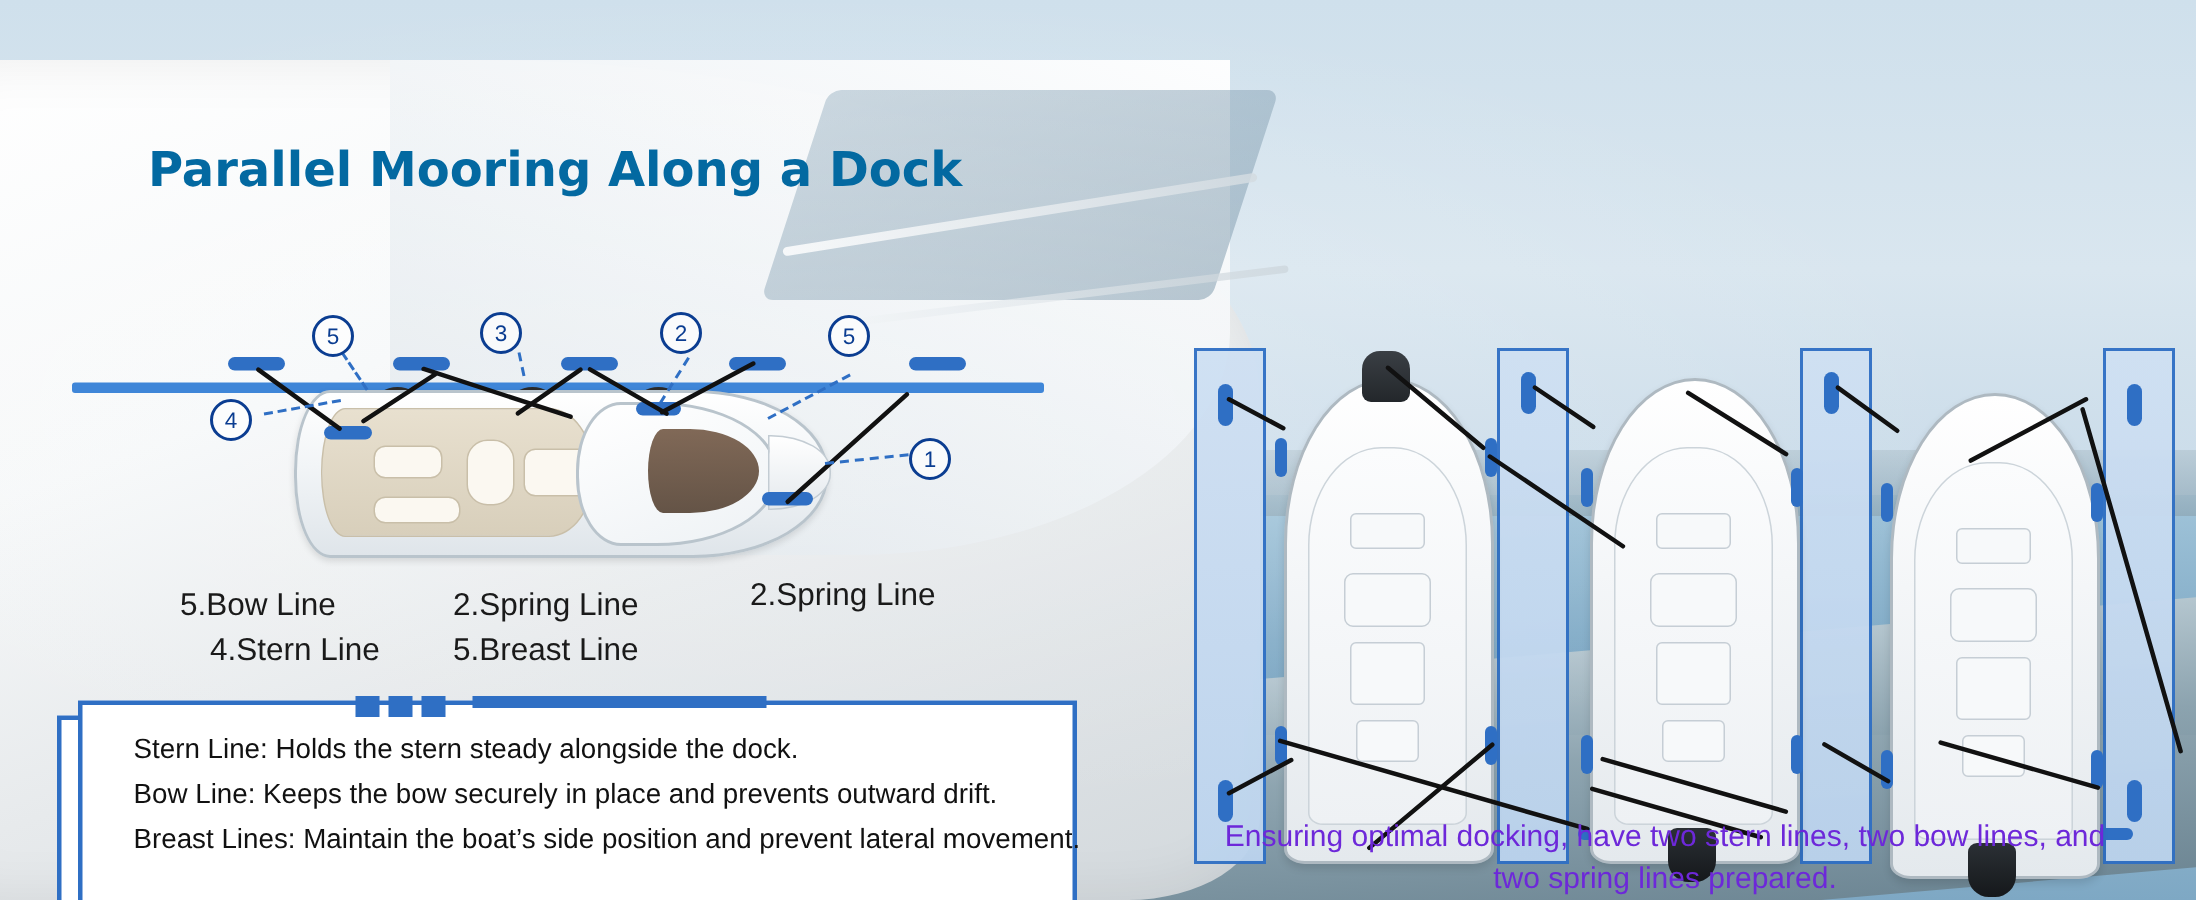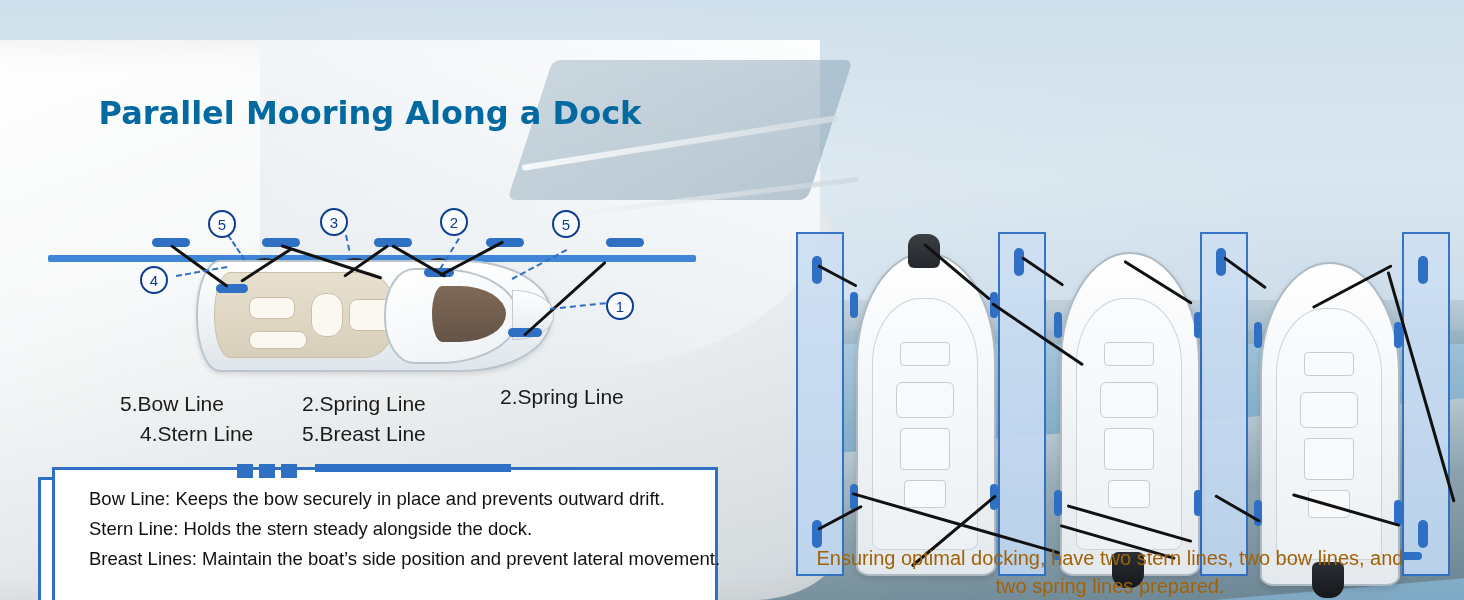--- a/index.html
+++ b/index.html
@@ -235,21 +235,21 @@
   .rmotor-b{
     position:absolute;left:52px;top:300px;width:32px;height:36px;
     background:linear-gradient(180deg,#2b3035,#15181b);border-radius:6px 6px 14px 14px;
   }
   .rcleat{position:absolute;background:#2f6fc4;border-radius:5px;}
   .rcl-v{width:8px;height:26px;}
   .rcl-h{width:26px;height:8px;}
 
   .right-caption{
     position:absolute;left:60px;top:482px;width:620px;text-align:center;
-    font-size:20px;color:#a16207;line-height:1.42;
+    font-size:20px;color:#6d28d9;line-height:1.42;
   }
 
   
   .pcleat{position:absolute;width:10px;height:28px;background:#2f6fc4;border-radius:5px;}
 </style>
 </head>
 <body>
 
 <div id="root">
 
@@ -331,22 +331,22 @@
       <div class="guide-frame-outer"></div>
       <div class="guide-frame-inner">
         <div class="guide-tabs">
           <div class="gt gt1"></div>
           <div class="gt gt2"></div>
           <div class="gt gt3"></div>
           <div class="gt-long"></div>
         </div>
 
         <div class="guide-content">
+          <div class="guide-line">Stern Line: Holds the stern steady alongside the dock.</div>
           <div class="guide-line">Bow Line: Keeps the bow securely in place and prevents outward drift.</div>
-          <div class="guide-line">Stern Line: Holds the stern steady alongside the dock.</div>
           <div class="guide-line">Breast Lines: Maintain the boat’s side position and prevent lateral movement.</div>
 
         </div>
       </div>
     </div>
   </div>
 
   <div class="right-panel">
 
     <div class="slip-area">

